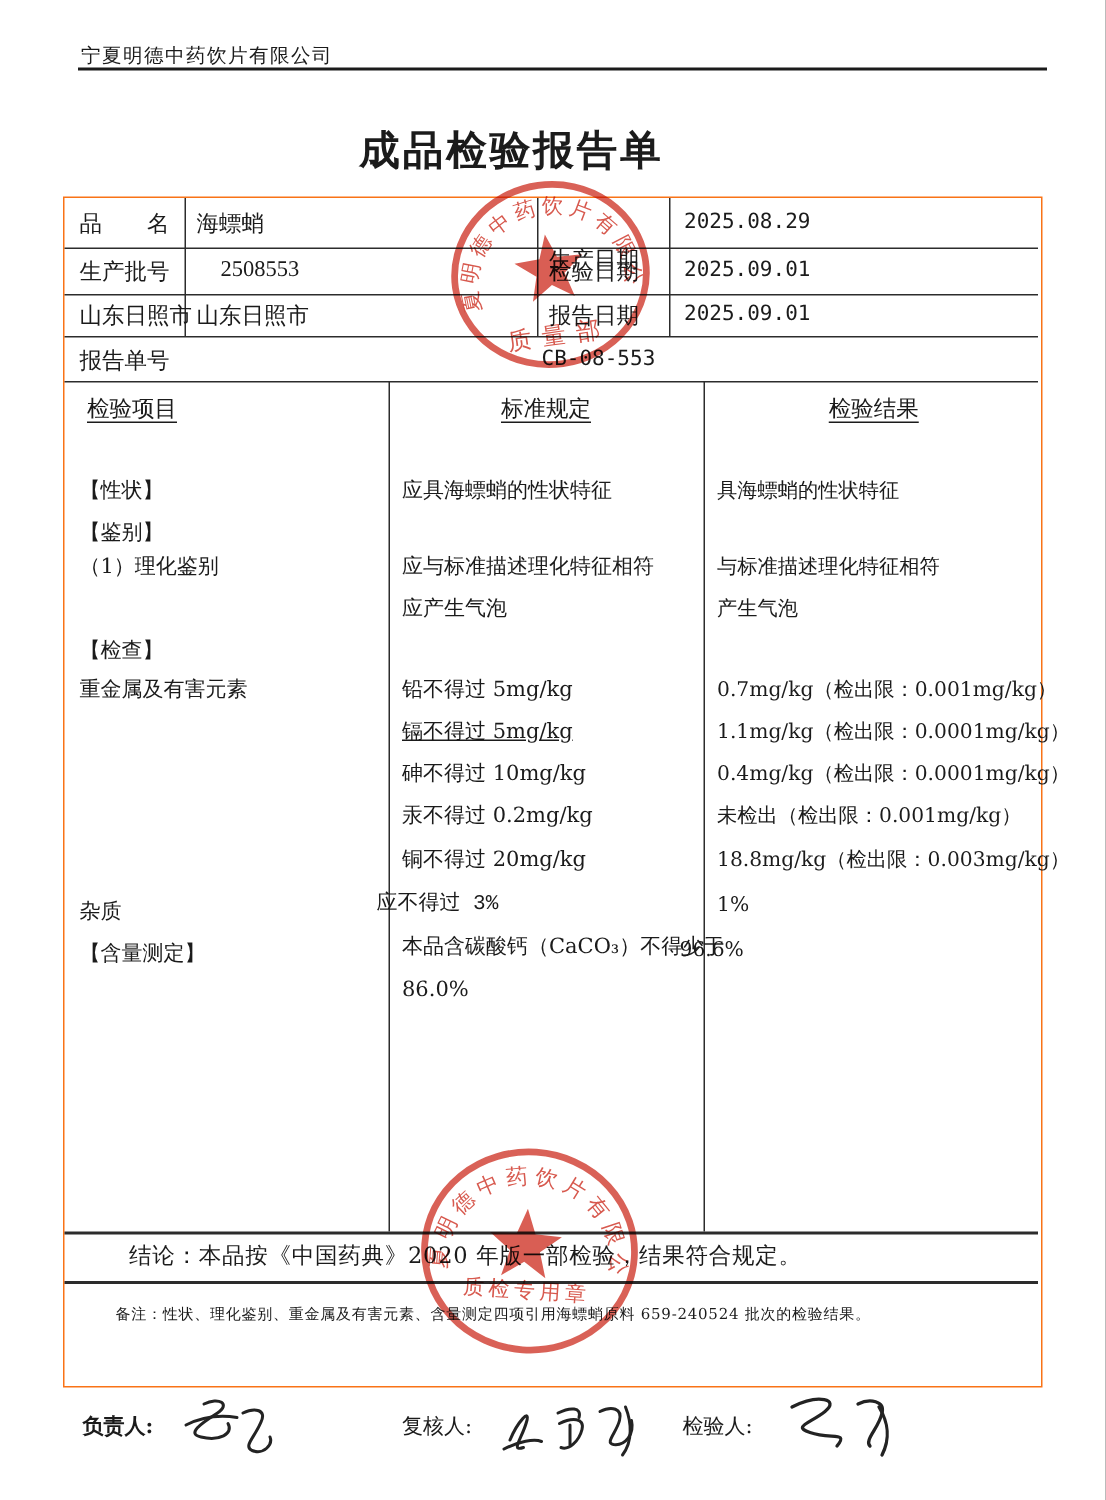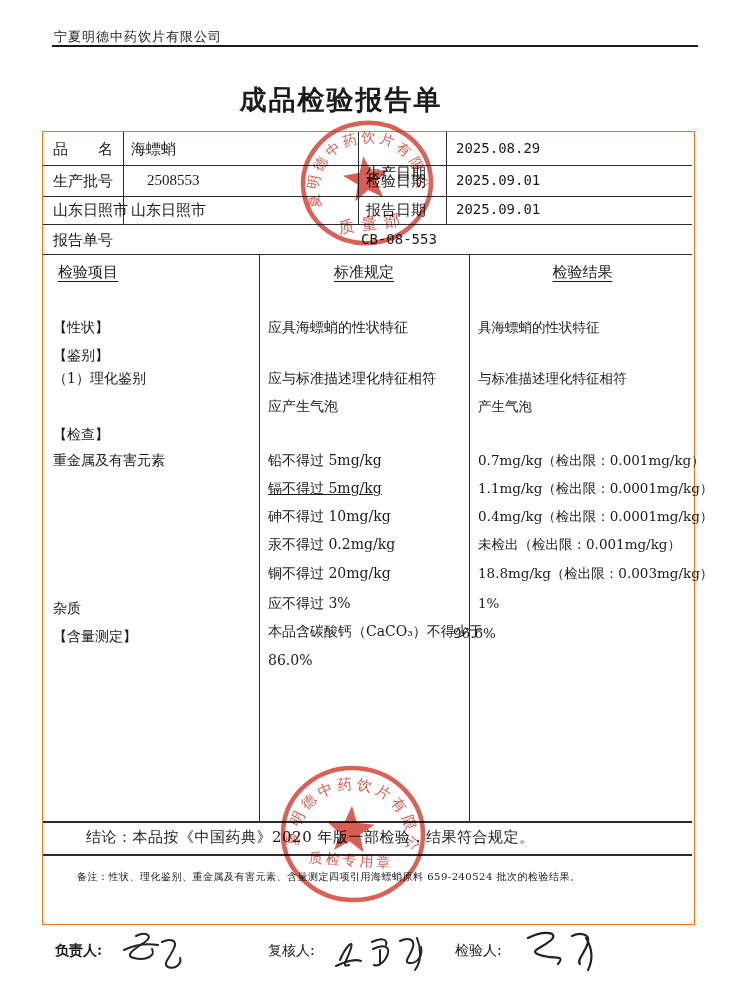--- a/index.html
+++ b/index.html
@@ -88,21 +88,21 @@
         <div class="ln item" style="left: 10px; top: 467px;">杂质</div>
         <div class="ln item" style="left: 10px; top: 495px; text-align: center;">【含量测定】</div>
         <div class="ln spec" style="left: 225px; top: 186px;">应具海螵蛸的性状特征</div>
         <div class="ln spec" style="left: 225px; top: 237px;">应与标准描述理化特征相符</div>
         <div class="ln spec" style="left: 225px; top: 265px;">应产生气泡</div>
         <div class="ln spec" style="left: 225px; top: 319px;">铅不得过 5mg/kg</div>
         <div class="ln spec" style="left: 225px; top: 347px; text-decoration: underline;">镉不得过 5mg/kg</div>
         <div class="ln spec" style="left: 225px; top: 375px;">砷不得过 10mg/kg</div>
         <div class="ln spec" style="left: 225px; top: 403px;">汞不得过 0.2mg/kg</div>
         <div class="ln spec" style="left: 225px; top: 432px;">铜不得过 20mg/kg</div>
-        <div class="ln spec" style="left: 225px; top: 462px;">应不得过 3%</div>
+        <div class="ln spec" style="left: 208px; top: 462px; font-family: Liberation Mono, monospace;">应不得过 3%</div>
         <div class="ln spec" style="left: 225px; top: 490px;">本品含碳酸钙（CaCO₃）不得少于</div>
         <div class="ln spec" style="left: 225px; top: 519px;">86.0%</div>
         <div class="ln res" style="left: 435px; top: 186px;">具海螵蛸的性状特征</div>
         <div class="ln res" style="left: 435px; top: 237px;">与标准描述理化特征相符</div>
         <div class="ln res" style="left: 435px; top: 265px;">产生气泡</div>
         <div class="ln res" style="left: 435px; top: 319px;">0.7mg/kg（检出限：0.001mg/kg）</div>
         <div class="ln res" style="left: 435px; top: 347px;">1.1mg/kg（检出限：0.0001mg/kg）</div>
         <div class="ln res" style="left: 435px; top: 375px;">0.4mg/kg（检出限：0.0001mg/kg）</div>
         <div class="ln res" style="left: 435px; top: 403px;">未检出（检出限：0.001mg/kg）</div>
         <div class="ln res" style="left: 435px; top: 432px;">18.8mg/kg（检出限：0.003mg/kg）</div>

